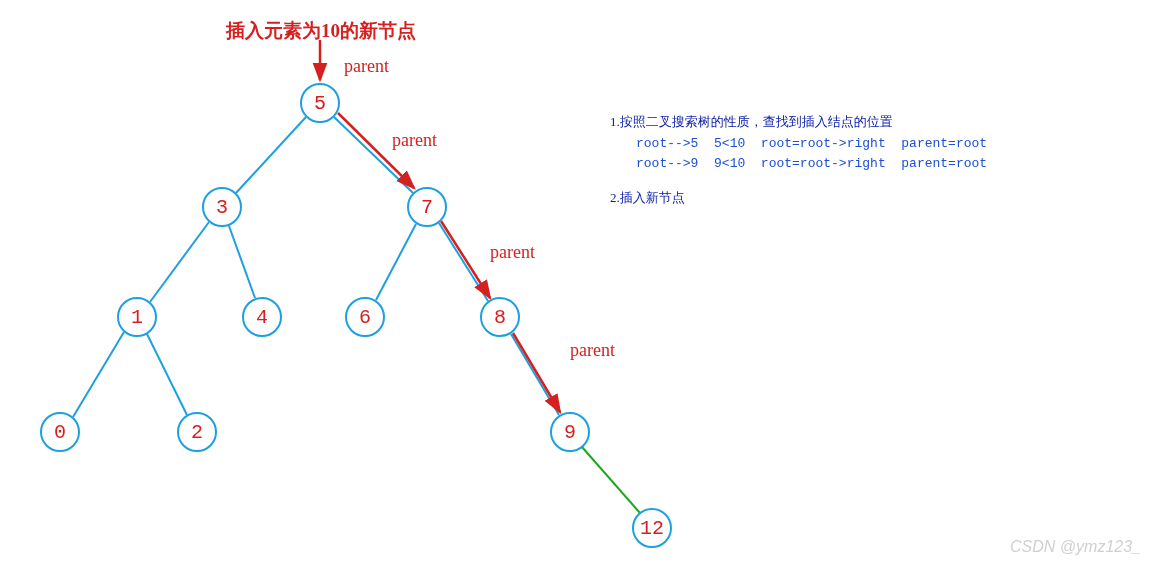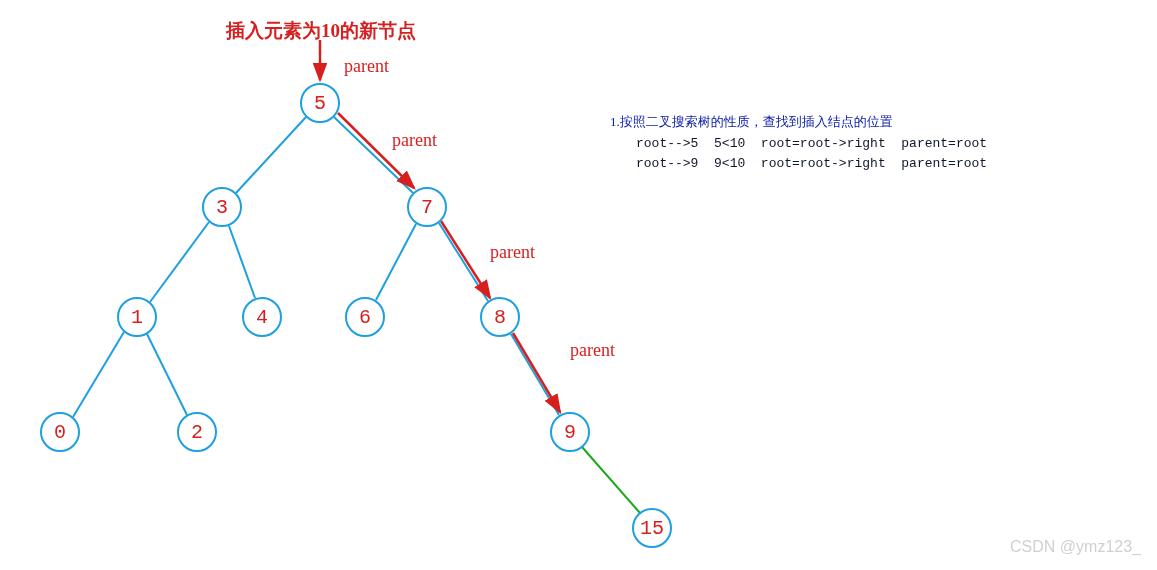--- a/index.html
+++ b/index.html
@@ -63,36 +63,37 @@
     left: 610px;
     top: 112px;
     font-size: 13px;
     line-height: 1.55;
     color: #1020a8;
     white-space: nowrap;
     z-index: 4;
   }
   .explain .mono {
     font-family: "Consolas","Courier New",monospace;
-    color: #0f172a;
+    color: #1d4ed8;
   }
   .explain .step {
     margin-bottom: 2px;
   }
   .explain .row {
     padding-left: 26px;
   }
   .watermark {
     position: absolute;
     right: 16px;
     bottom: 14px;
     color: #d0d0d0;
     font-family: Arial, sans-serif;
     font-size: 16px;
     z-index: 5;
+    font-style: italic;
   }
 </style>
 </head>
 <body>
 
 <div class="stage">
 
   <svg class="layer">
     <defs></defs>
 
@@ -133,35 +134,36 @@
   <div class="node" style="left:300px; top:83px;">5</div>
   <div class="node" style="left:202px; top:187px;">3</div>
   <div class="node" style="left:407px; top:187px;">7</div>
   <div class="node" style="left:117px; top:297px;">1</div>
   <div class="node" style="left:242px; top:297px;">4</div>
   <div class="node" style="left:345px; top:297px;">6</div>
   <div class="node" style="left:480px; top:297px;">8</div>
   <div class="node" style="left:40px;  top:412px;">0</div>
   <div class="node" style="left:177px; top:412px;">2</div>
   <div class="node" style="left:550px; top:412px;">9</div>
-  <div class="node" style="left:632px; top:508px;">15</div>
+  <div class="node" style="left:632px; top:508px;">12</div>
 
   <div class="label title" style="left:226px; top:18px;">插入元素为10的新节点</div>
 
   <div class="label parent-lbl" style="left:344px; top:56px;">parent</div>
   <div class="label parent-lbl" style="left:392px; top:130px;">parent</div>
   <div class="label parent-lbl" style="left:490px; top:242px;">parent</div>
   <div class="label parent-lbl" style="left:570px; top:340px;">parent</div>
 
   <div class="explain">
     <div class="step">1.按照二叉搜索树的性质，查找到插入结点的位置</div>
     <div class="row mono">
       <span>root--&gt;5</span>&nbsp;&nbsp;<span>5&lt;10</span>&nbsp;&nbsp;<span>root=root-&gt;right</span>&nbsp;&nbsp;<span>parent=root</span>
     </div>
     <div class="row mono">
       <span>root--&gt;9</span>&nbsp;&nbsp;<span>9&lt;10</span>&nbsp;&nbsp;<span>root=root-&gt;right</span>&nbsp;&nbsp;<span>parent=root</span>
     </div>
     <div style="height:14px"></div>
+    <div class="step">2.插入新节点</div>
   </div>
 
   <div class="watermark">CSDN @ymz123_</div>
 
 </div>
 
 </body></html>

